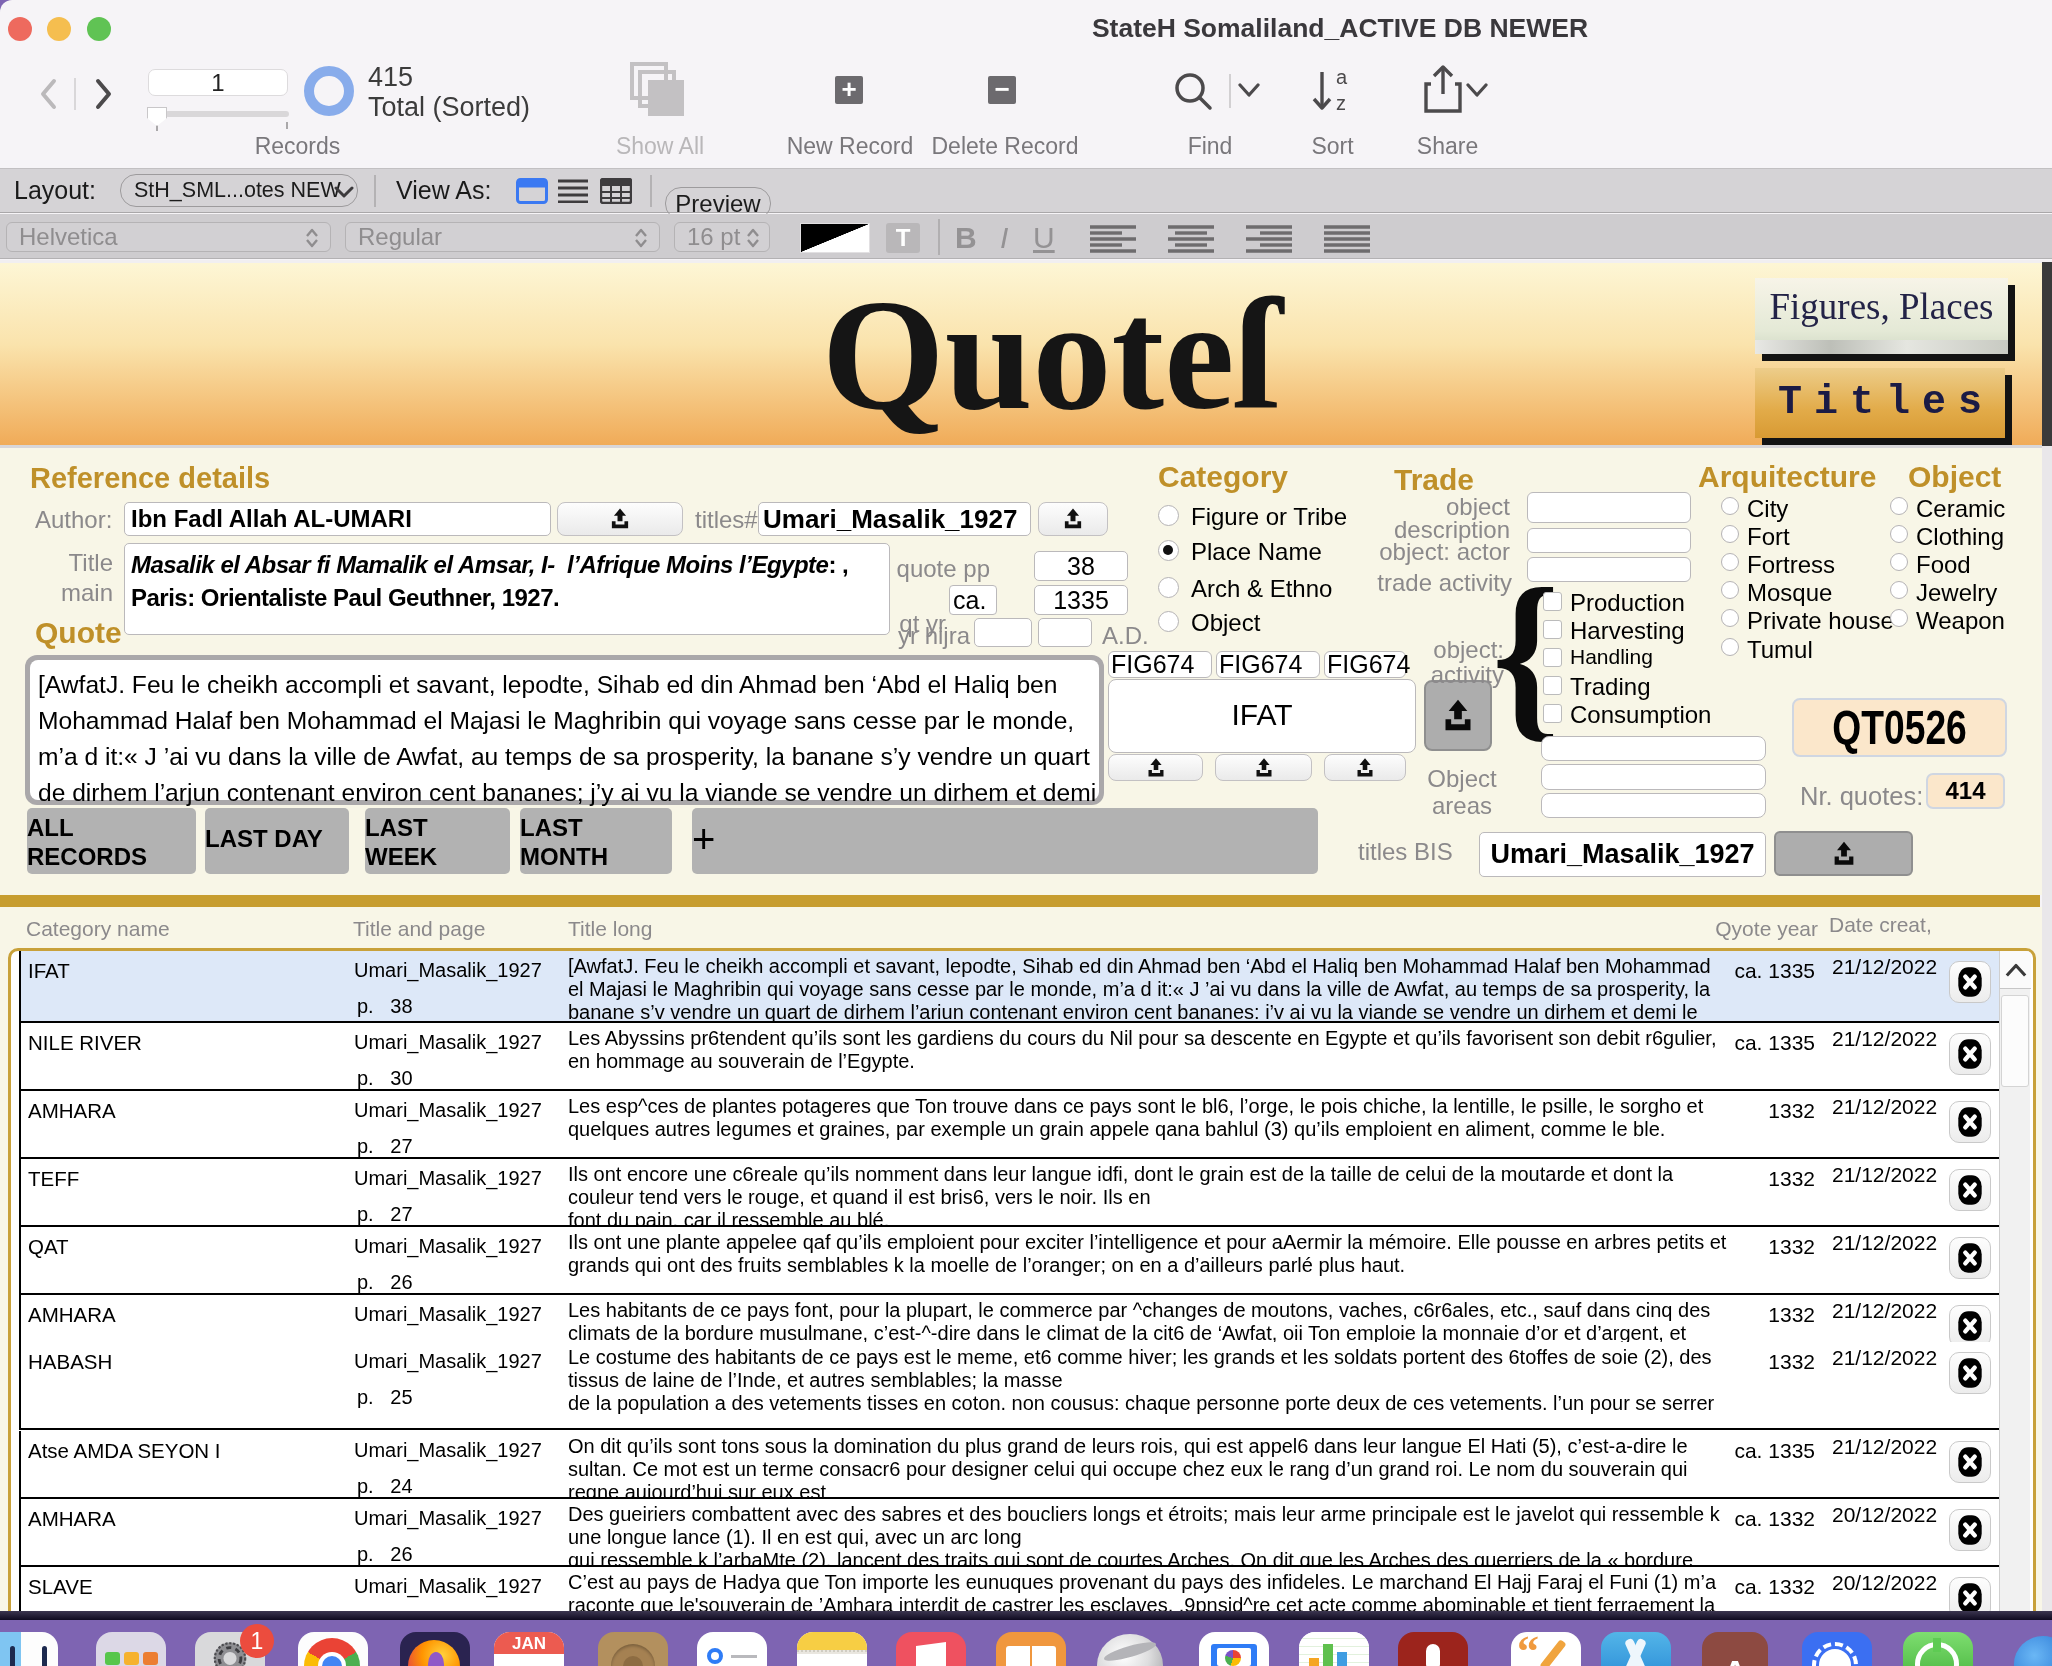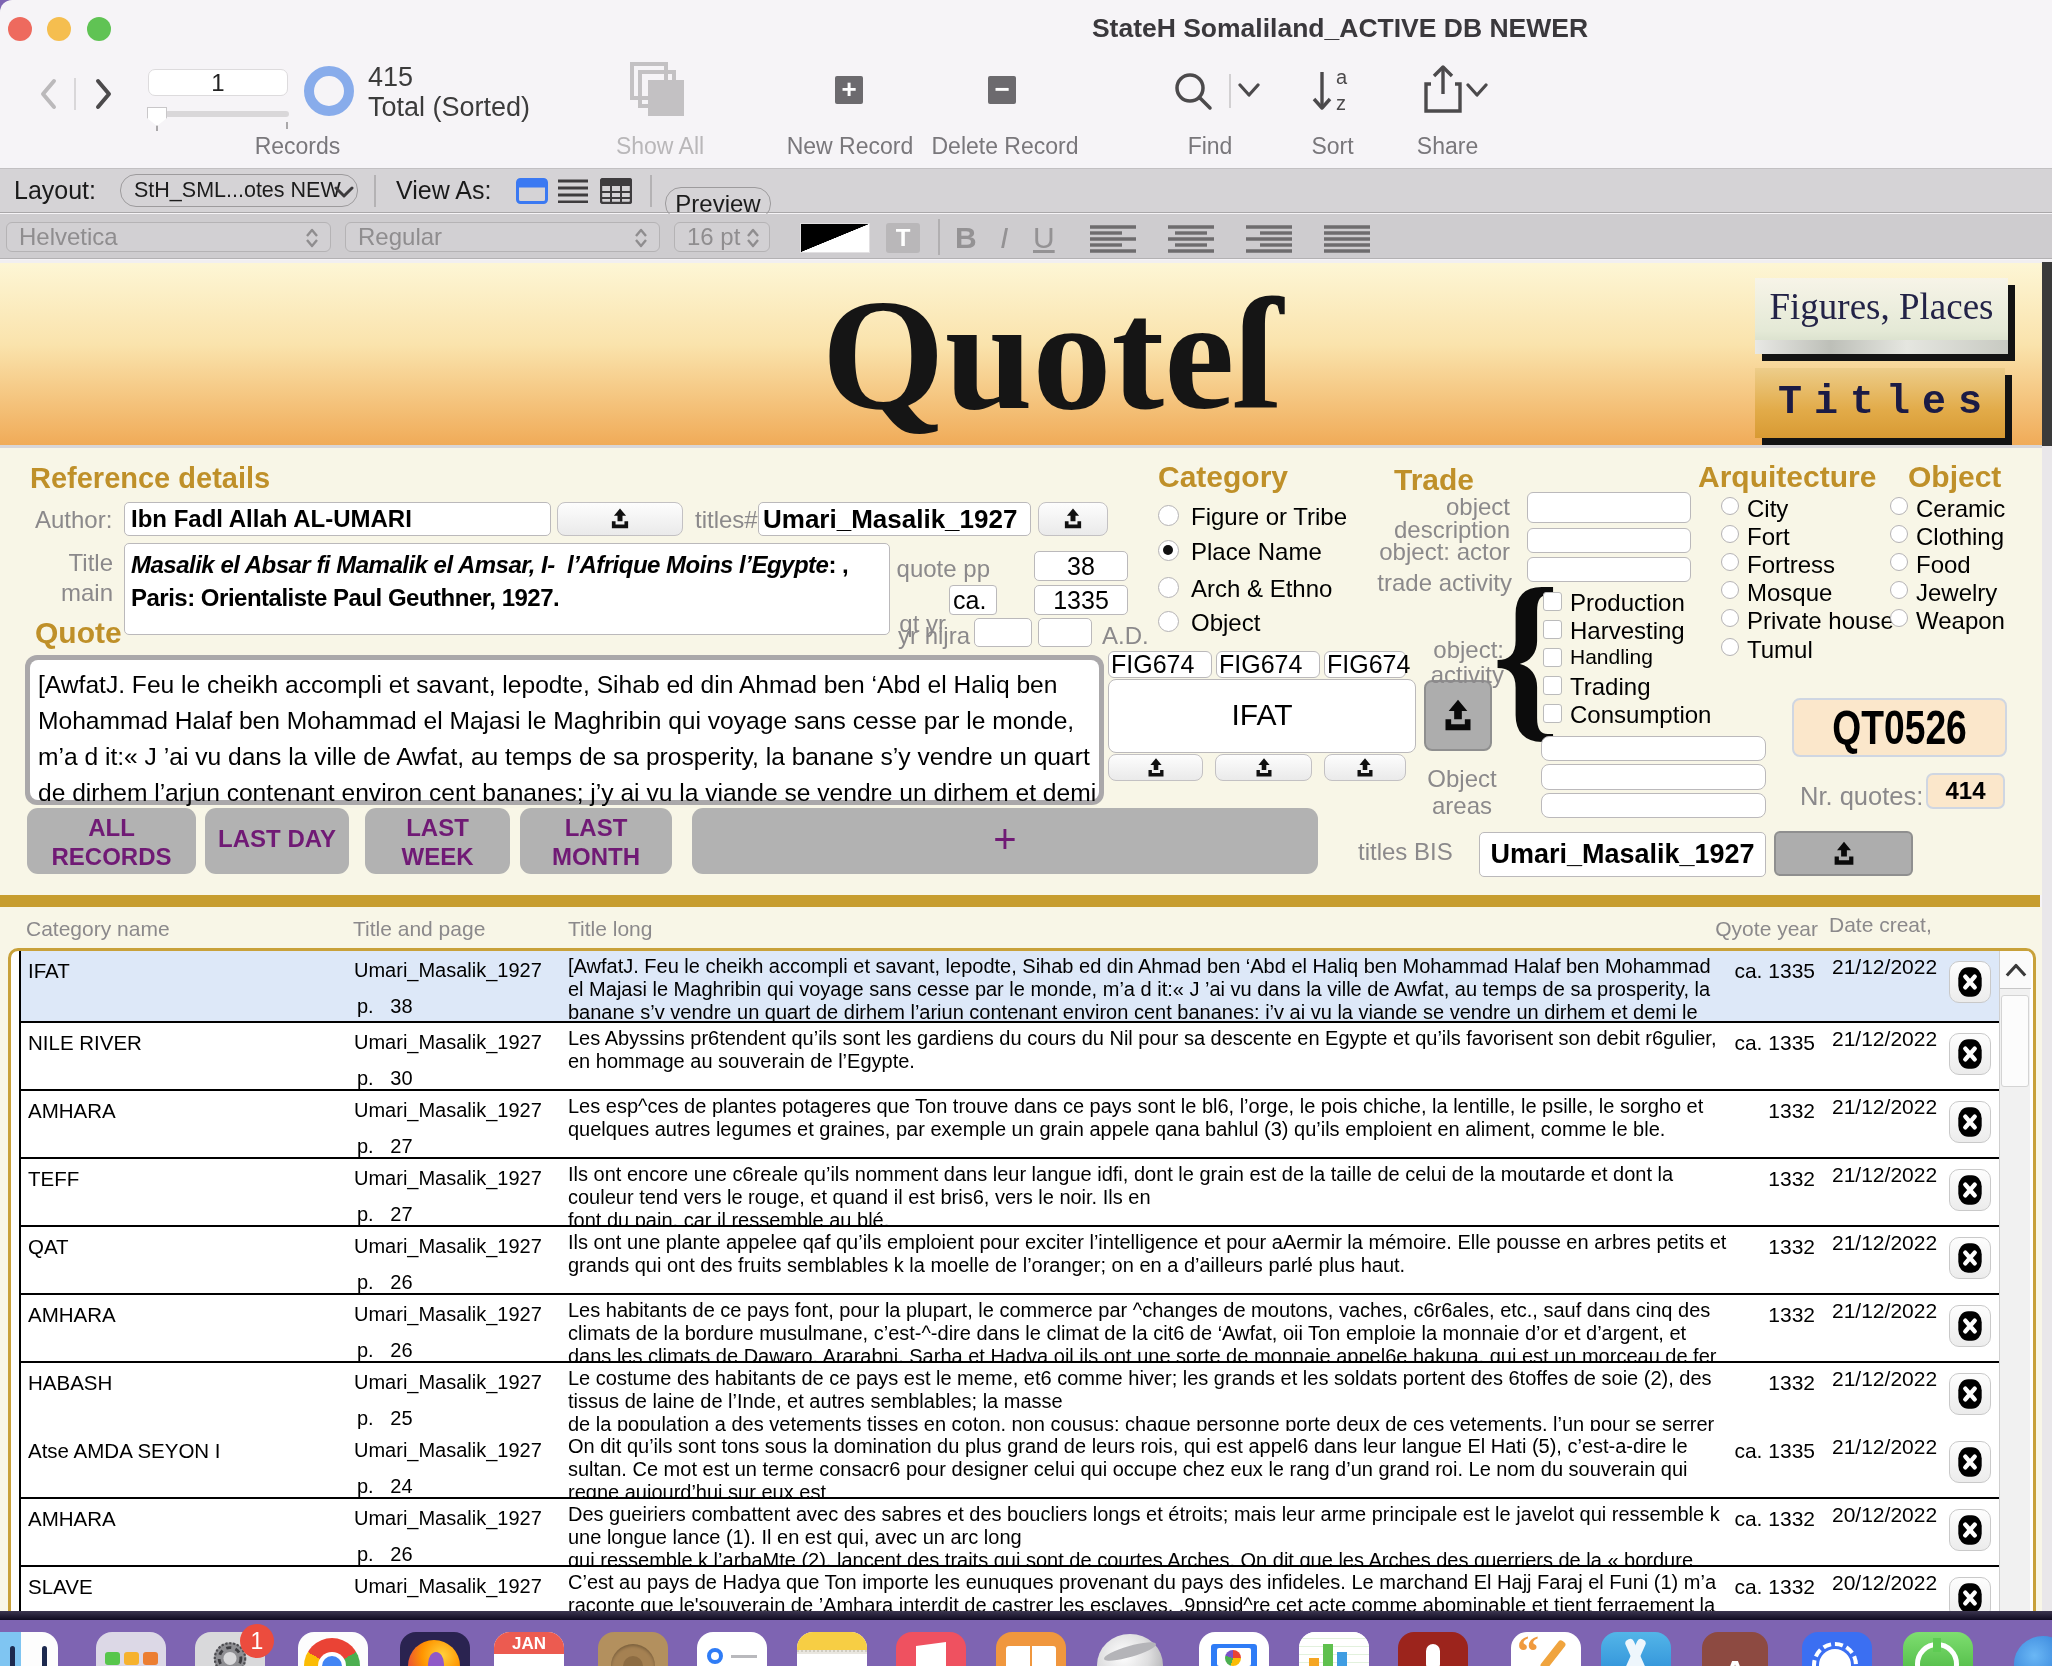--- a/index.html
+++ b/index.html
@@ -36,21 +36,21 @@
   
   #form { position:absolute; left:0; top:448px; width:2042px; height:447px; background:#f8f6e7; }
   .gold { color:#bf9029; font-weight:bold; }
   .glab { position:absolute; color:#8b898b; font-size:24px; }
   .fld { position:absolute; background:#fff; border:1.5px solid #bbb9bb; border-radius:5px; }
   .upbtn { position:absolute; background:linear-gradient(180deg,#fdfdfd,#eaeaea); border:1.5px solid #c3c1c3; border-radius:8px; display:flex; align-items:center; justify-content:center; }
   .upgray { position:absolute; background:#adadad; border:2px solid #8f8f8f; border-radius:8px; display:flex; align-items:center; justify-content:center; }
   .radio { position:absolute; width:21px; height:21px; background:#fff; border:1.5px solid #b5b3b5; border-radius:50%; }
   .radio.sel::after { content:""; position:absolute; left:4px; top:4px; width:10px; height:10px; background:#111; border-radius:50%; }
   .chk { position:absolute; width:19px; height:19px; background:#fff; border:1.5px solid #bbb; border-radius:3px; }
-  .graybtn { position:absolute; background:#b2b2b2; border-radius:11px; text-align:center; font-weight:bold; color:#701a75; }
+  .graybtn { position:absolute; background:#b2b2b2; border-radius:5px; text-align:left; font-weight:bold; color:#000000; }
 
   
   #goldbar { position:absolute; left:0; top:895px; width:2040px; height:12px; background:#c79d2f; }
   #thead { position:absolute; left:0; top:907px; width:2042px; height:41px; background:#f8f6e7; }
   .thl { position:absolute; top:10px; font-size:21px; color:#8b898b; }
   #tbl { position:absolute; left:8px; top:948px; width:2028px; height:680px; background:#fff; border:3px solid #c8a13a; border-radius:10px 10px 0 0; overflow:hidden; }
   .row { position:absolute; left:8px; width:1983px; border-bottom:2.5px solid #000; border-left:2.5px solid #000; background:#fff; overflow:hidden; }
   .cat { position:absolute; left:7px; top:8px; font-size:20.5px; color:#000; }
   .t1 { position:absolute; left:333px; top:8px; font-size:20px; }
   .t2 { position:absolute; left:336px; top:44px; font-size:20px; }
@@ -468,21 +468,21 @@
       <div class="tlong">Les habitants de ce pays font, pour la plupart, le commerce par ^changes de moutons, vaches, c6r6ales, etc., sauf dans cinq des climats de la bordure musulmane, c’est-^-dire dans le climat de la cit6 de ‘Awfat, oii Ton emploie la monnaie d’or et d’argent, et dans les climats de Dawaro. Ararabni. Sarha et Hadva oil ils ont une sorte de monnaie appel6e hakuna. qui est un morceau de fer</div>
       <div class="yr">1332</div>
       <div class="dt">21/12/2022</div>
       <div class="xbtn">
             <svg width="30" height="32" viewBox="0 0 24 26">
               <rect x="2.5" y="1" rx="8" ry="9" width="19" height="24" fill="#000"></rect>
               <path d="M8.2 8.6l7.6 8.8M15.8 8.6l-7.6 8.8" stroke="#fff" stroke-width="3.6" stroke-linecap="round"></path>
             </svg>
           </div>
     </div>
-    <div class="row" style="top:412px; height:88px; background:#fff;">
+    <div class="row" style="top:391px; height:88px; background:#fff;">
       <div class="cat">HABASH</div>
       <div class="t1">Umari_Masalik_1927</div>
       <div class="t2">p.&nbsp;&nbsp;&nbsp;25</div>
       <div class="tlong">Le costume des habitants de ce pays est le meme, et6 comme hiver; les grands et les soldats portent des 6toffes de soie (2), des tissus de laine de l’Inde, et autres semblables; la masse<br>de la population a des vetements tisses en coton. non cousus: chaque personne porte deux de ces vetements. l’un pour se serrer</div>
       <div class="yr">1332</div>
       <div class="dt">21/12/2022</div>
       <div class="xbtn">
             <svg width="30" height="32" viewBox="0 0 24 26">
               <rect x="2.5" y="1" rx="8" ry="9" width="19" height="24" fill="#000"></rect>
               <path d="M8.2 8.6l7.6 8.8M15.8 8.6l-7.6 8.8" stroke="#fff" stroke-width="3.6" stroke-linecap="round"></path>

